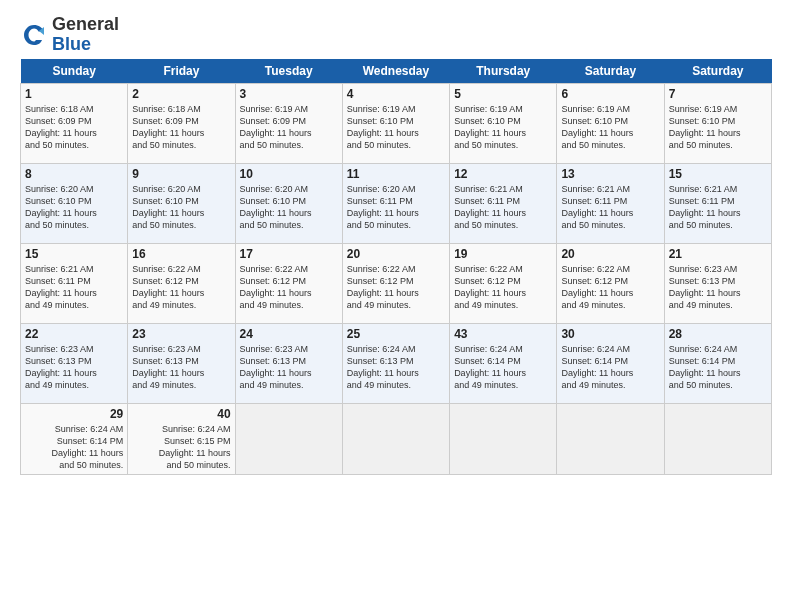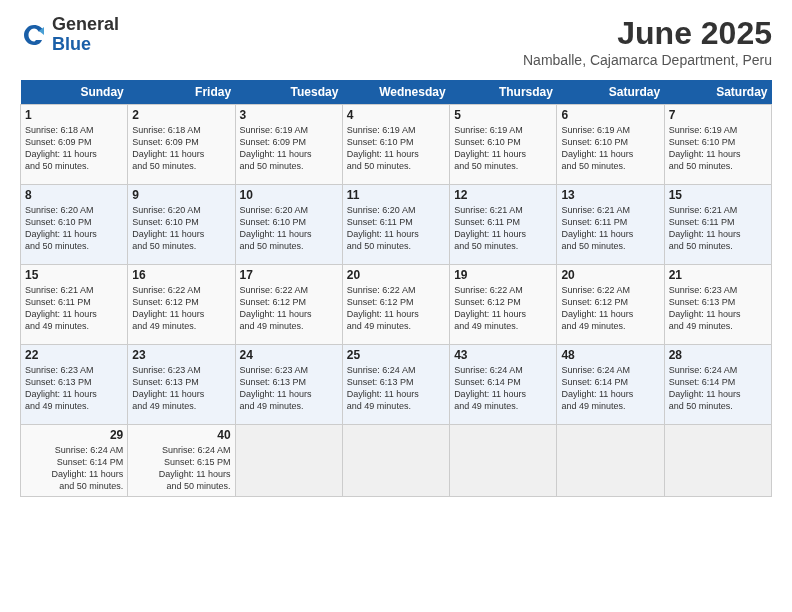--- a/index.html
+++ b/index.html
@@ -12,21 +12,21 @@
     }
     .page {
       width: 792px;
       height: 612px;
       padding: 15px 20px;
     }
     .header {
       display: flex;
       justify-content: space-between;
       align-items: flex-start;
-      margin-bottom: 12px;
+      margin-bottom: 4px;
     }
     .logo {
       display: flex;
       align-items: center;
     }
     .logo-text {
       display: flex;
       flex-direction: column;
       line-height: 1.1;
     }
@@ -59,21 +59,21 @@
     }
     table {
       width: 100%;
       border-collapse: collapse;
       font-size: 10px;
     }
     thead tr th {
       background-color: #1a5fa8;
       color: #fff;
       padding: 5px 4px;
-      text-align: right;
+      text-align: center;
       font-size: 12px;
       font-weight: bold;
     }
     tbody tr td {
       border: 1px solid #ccc;
       vertical-align: top;
       padding: 3px 4px;
       height: 80px;
       width: calc(100% / 7);
     }
@@ -111,24 +111,20 @@
     <div class="logo">
       <svg class="logo-icon" viewBox="0 0 28 28">
         <path d="M14 4 C8 4 4 9 4 14 C4 20 9 24 14 24 C18 24 21 22 22 19 L16 19 C15 20 14.5 20.5 14 20.5 C11 20.5 8.5 17.5 8.5 14 C8.5 10.5 11 7.5 14 7.5 C16 7.5 17.5 8.5 18.5 10.5 L24 10.5 C22.5 6.5 18.5 4 14 4 Z" fill="#1a5fa8"></path>
         <path d="M19 10 L24 6 L24 14 Z" fill="#4a9fd4"></path>
       </svg>
       <div class="logo-text">
         <span class="logo-general">General</span>
         <span class="logo-blue">Blue</span>
       </div>
     </div>
-    <div class="title-area">
-      <div class="month-title">June 2025</div>
-      <div class="subtitle">Namballe, Cajamarca Department, Peru</div>
-    </div>
   </div>
 
   <table>
     <thead>
       <tr>
       <th>Sunday</th>
           <th>Friday</th>
           <th>Tuesday</th>
           <th>Wednesday</th>
           <th>Thursday</th>
@@ -242,21 +238,21 @@
         </td>
           <td>
           <span class="day-num">25</span>
           <div class="day-info">Sunrise: 6:24 AM<br>Sunset: 6:13 PM<br>Daylight: 11 hours<br>and 49 minutes.</div>
         </td>
           <td>
           <span class="day-num">43</span>
           <div class="day-info">Sunrise: 6:24 AM<br>Sunset: 6:14 PM<br>Daylight: 11 hours<br>and 49 minutes.</div>
         </td>
           <td>
-          <span class="day-num">48</span>
+          <span class="day-num">30</span>
           <div class="day-info">Sunrise: 6:24 AM<br>Sunset: 6:14 PM<br>Daylight: 11 hours<br>and 49 minutes.</div>
         </td>
           <td>
           <span class="day-num">28</span>
           <div class="day-info">Sunrise: 6:24 AM<br>Sunset: 6:14 PM<br>Daylight: 11 hours<br>and 50 minutes.</div>
         </td>
         </tr>
         <tr>
           <td>
           <span class="day-num">29</span>

